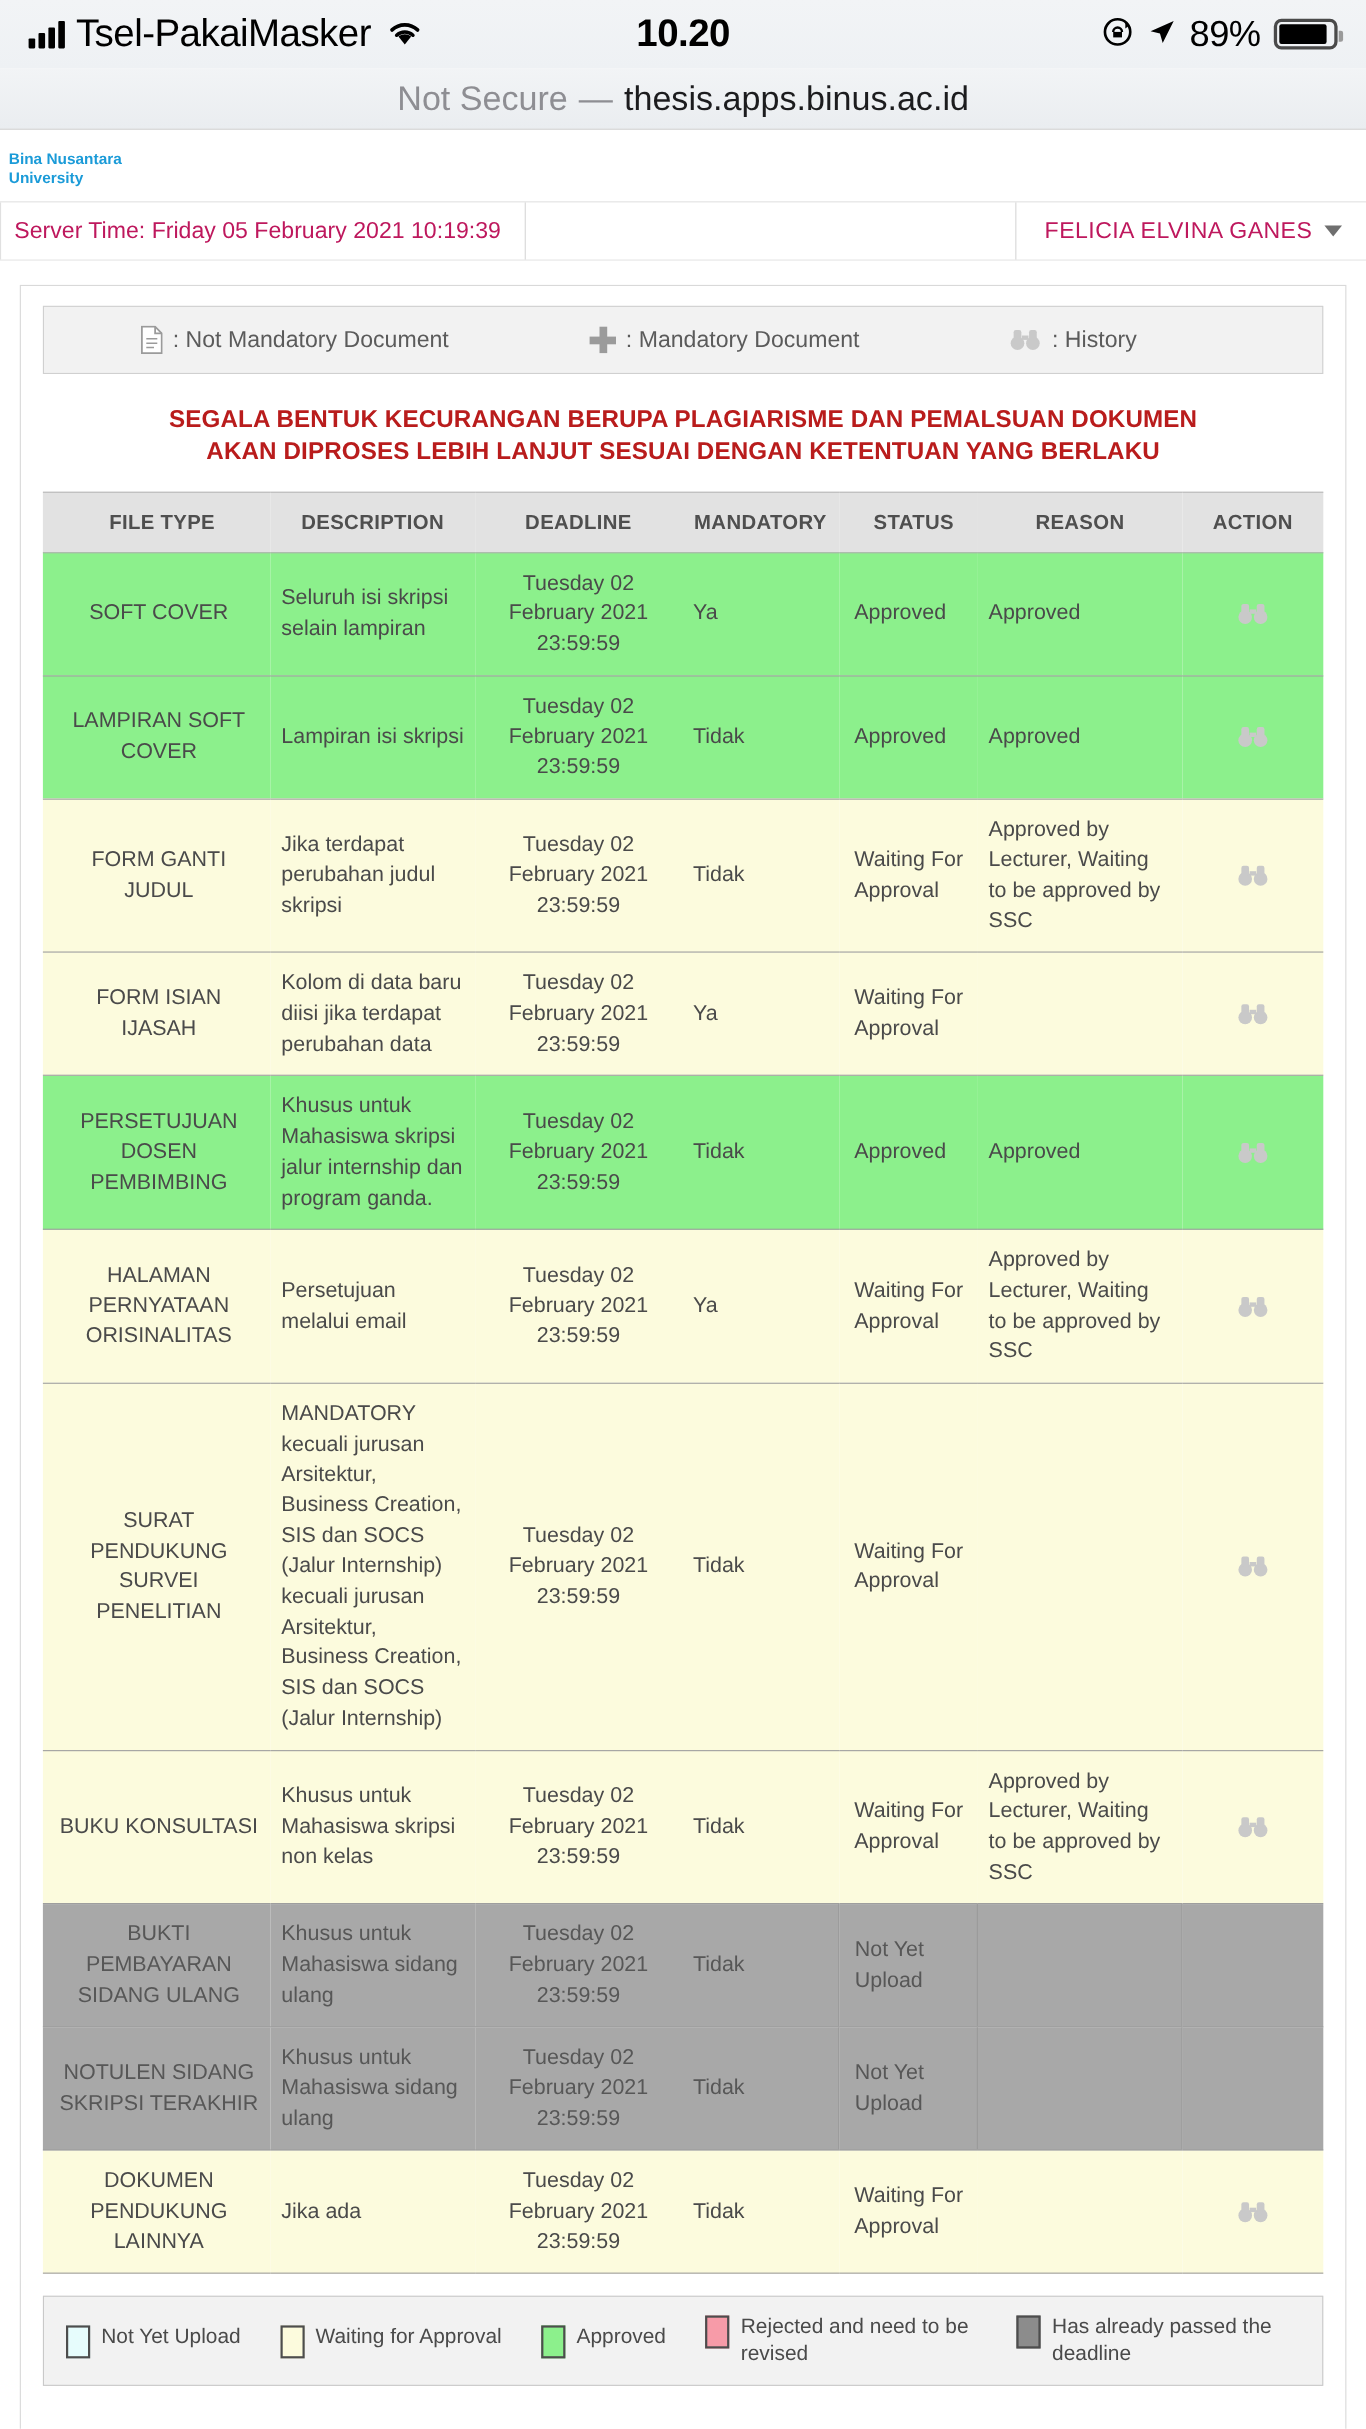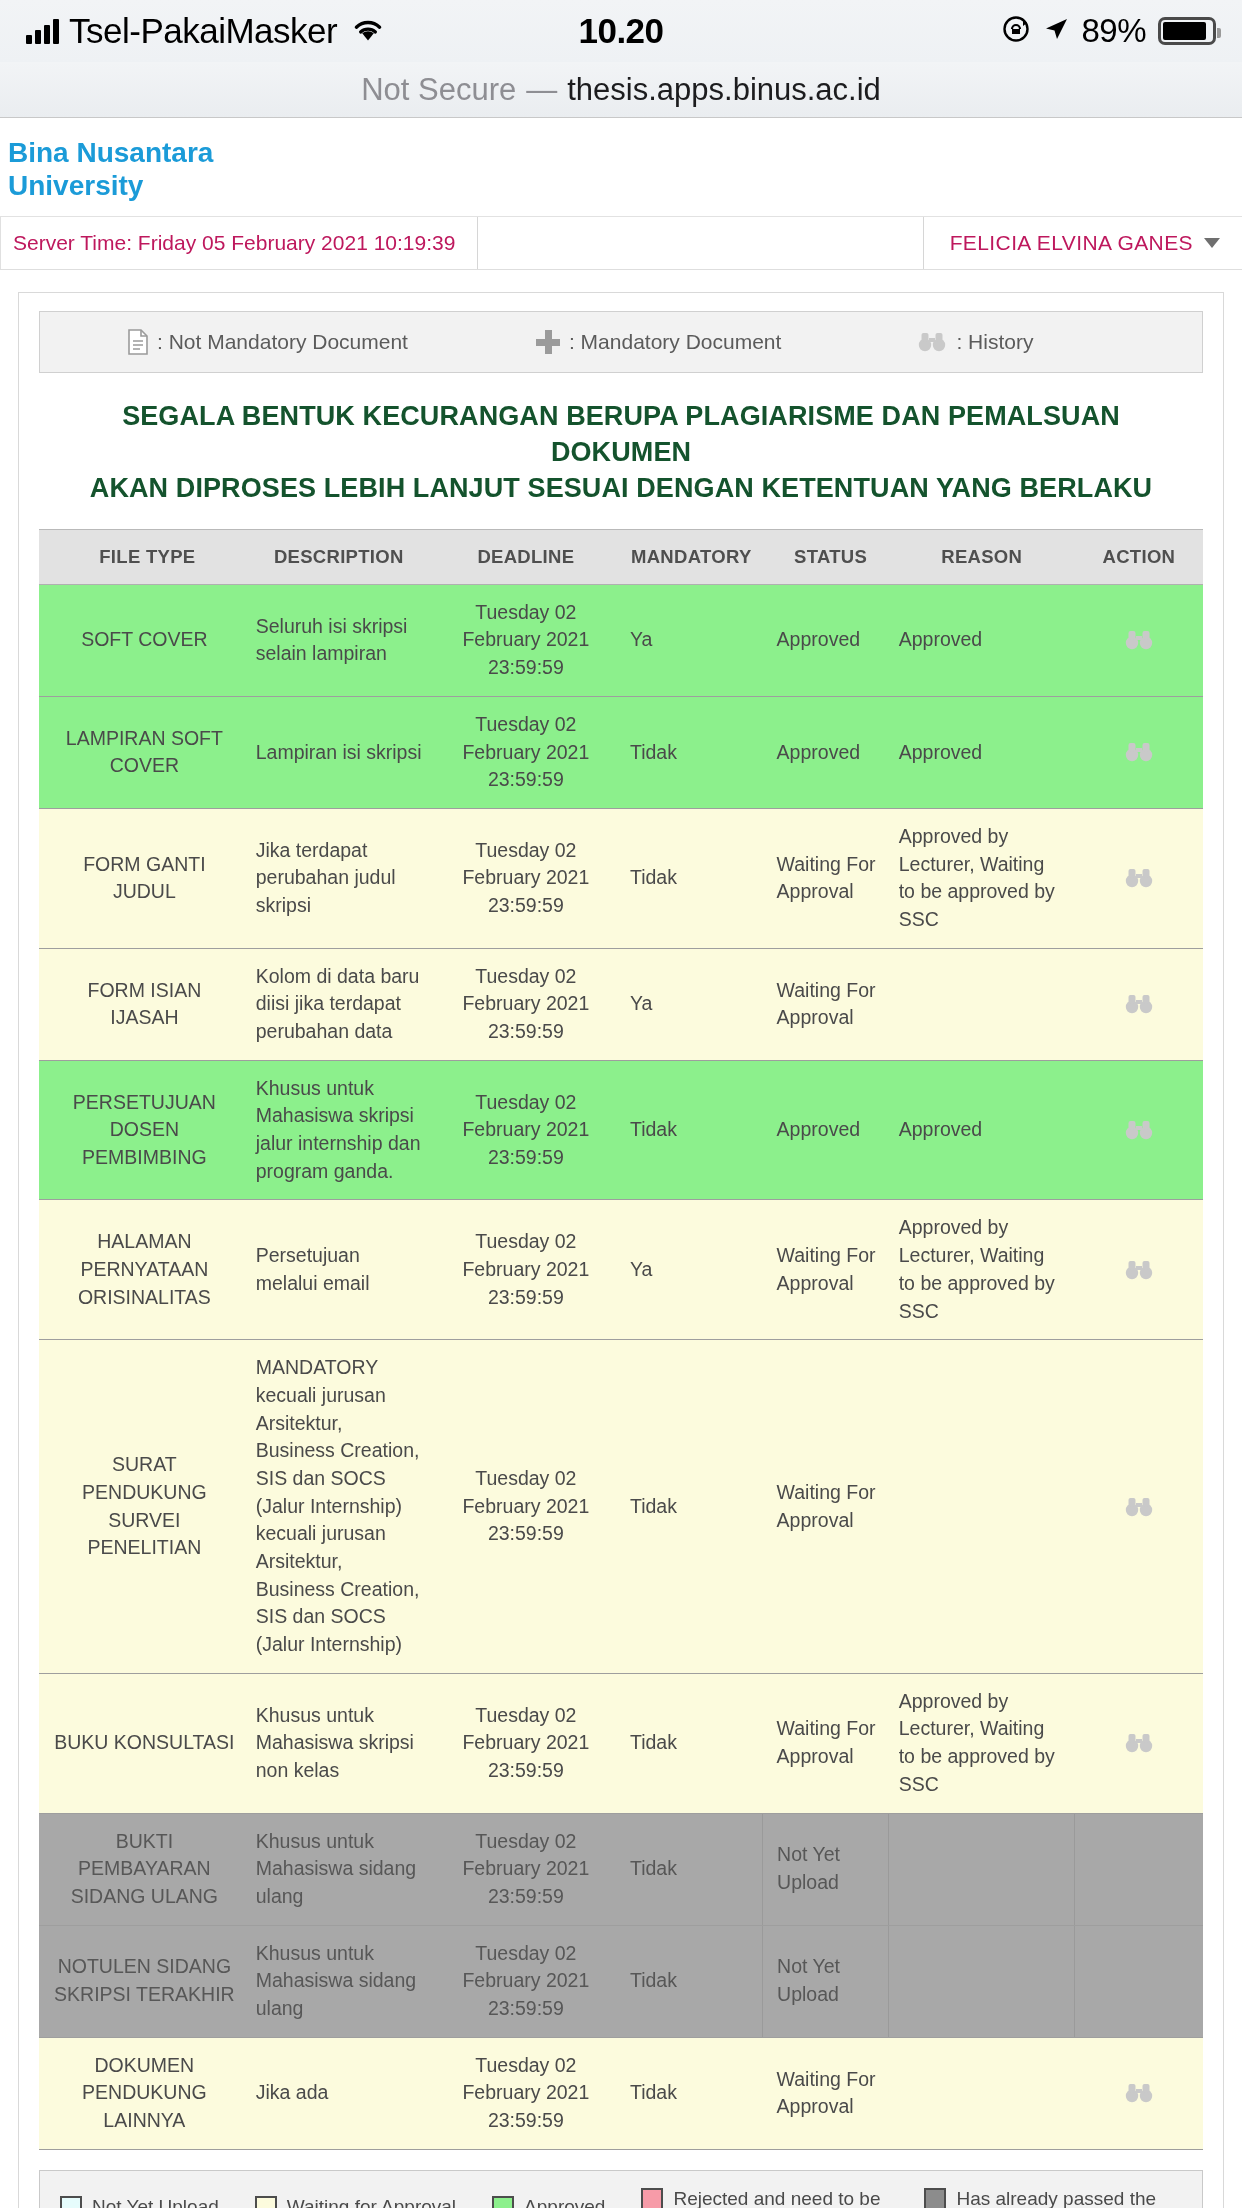--- a/index.html
+++ b/index.html
@@ -51,21 +51,21 @@
     display: flex; align-items: center; justify-content: center;
     font-size: 31px;
     border-bottom: 1px solid #c8c8c8;
   }
   .url-insecure { color: #8e8e93; }
   .url-host { color: #1c1c1e; }
 
   
   .logo-bar { padding: 18px 8px 14px 8px; background: #fff; }
   .logo-text {
-    color: #1b9bd8; font-weight: bold; font-size: 28px; line-height: 1.18;
+    color: #1b9bd8; font-weight: bold; font-size: 14px; line-height: 1.18;
   }
 
   
   .servertime-bar {
     display: flex; align-items: center;
     border-top: 1px solid #e2e2e2;
     border-bottom: 1px solid #dedede;
     height: 54px;
     background: #fff;
     font-size: 21px; color: #be185d;
@@ -114,21 +114,21 @@
   .icon-plus { position: relative; width: 24px; height: 24px; display:block; }
   .icon-plus::before, .icon-plus::after {
     content:""; position:absolute; background:#9b9b9b;
   }
   .icon-plus::before { left: 9px; top: 0; width: 7px; height: 24px; }
   .icon-plus::after { top: 9px; left: 0; height: 7px; width: 24px; }
   .icon-binoc { width: 30px; height: 20px; display:block; }
 
   
   .warning {
-    color: #14532d; font-weight: bold; font-size: 27px;
+    color: #b91c1c; font-weight: bold; font-size: 22px;
     text-align: center; line-height: 1.33;
     padding: 26px 34px 22px 34px;
     letter-spacing: 0.1px;
   }
 
   
   table.doc-table { width: 100%; border-collapse: collapse; table-layout: fixed; }
   table.doc-table thead th {
     background: #e2e2e2;
     border-top: 1px solid #b9b9b9;

